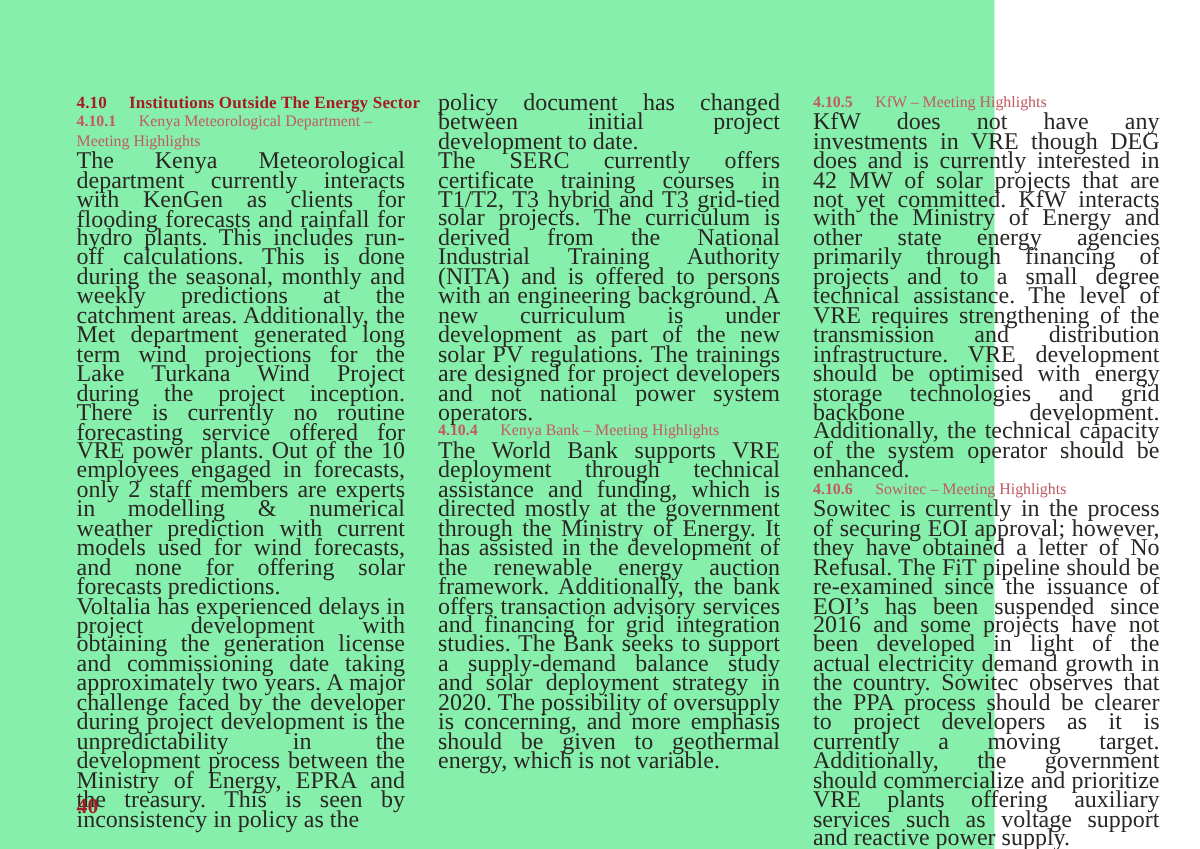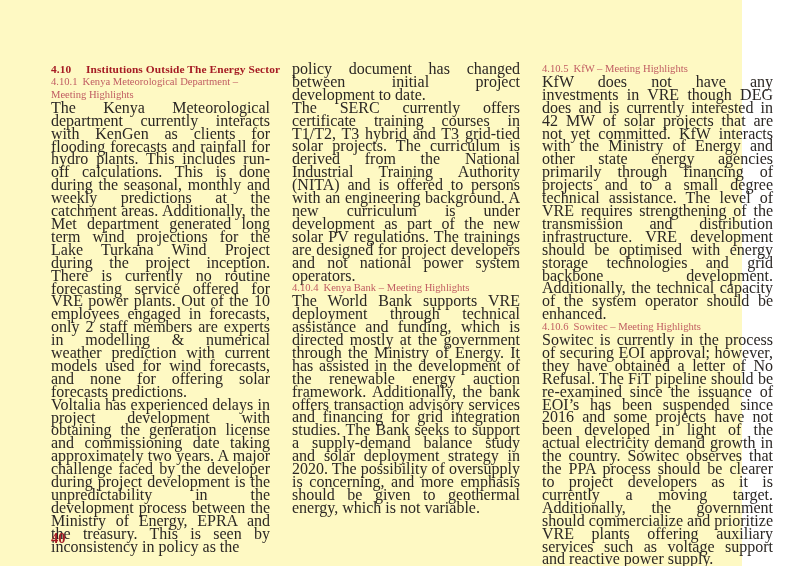--- a/index.html
+++ b/index.html
@@ -10,23 +10,23 @@
   body {
     width: 800px;
     height: 566px;
     overflow: hidden;
     font-family: "Liberation Serif", "DejaVu Serif", serif;
     -webkit-font-smoothing: antialiased;
   }
 
   #page {
     position: relative;
-    width: 742px;
+    width: 663px;
     height: 566px;
-    background: #fef9c3;
+    background: #86efac;
   }
 
   
   #columns {
     position: absolute;
     left: 51px;
     top: 63px;
     width: 702px;
     display: flex;
     flex-direction: row;
@@ -59,21 +59,22 @@
     color: #C05C62;
     font-weight: normal;
     font-size: 10.6px;
     line-height: 12.9px;
     margin: 0;
     padding: 0;
     text-align: left;
   }
   .sub-heading .num {
     display: inline-block;
-    margin-right: 5px;
+    margin-right: 15px;
+    font-weight: bold;
   }
 
   .body-text {
     color: #2B2724;
     font-size: 16px;
     line-height: 12.9px;
     text-align: justify;
     text-justify: inter-word;
     margin: 0;
     padding: 0;

